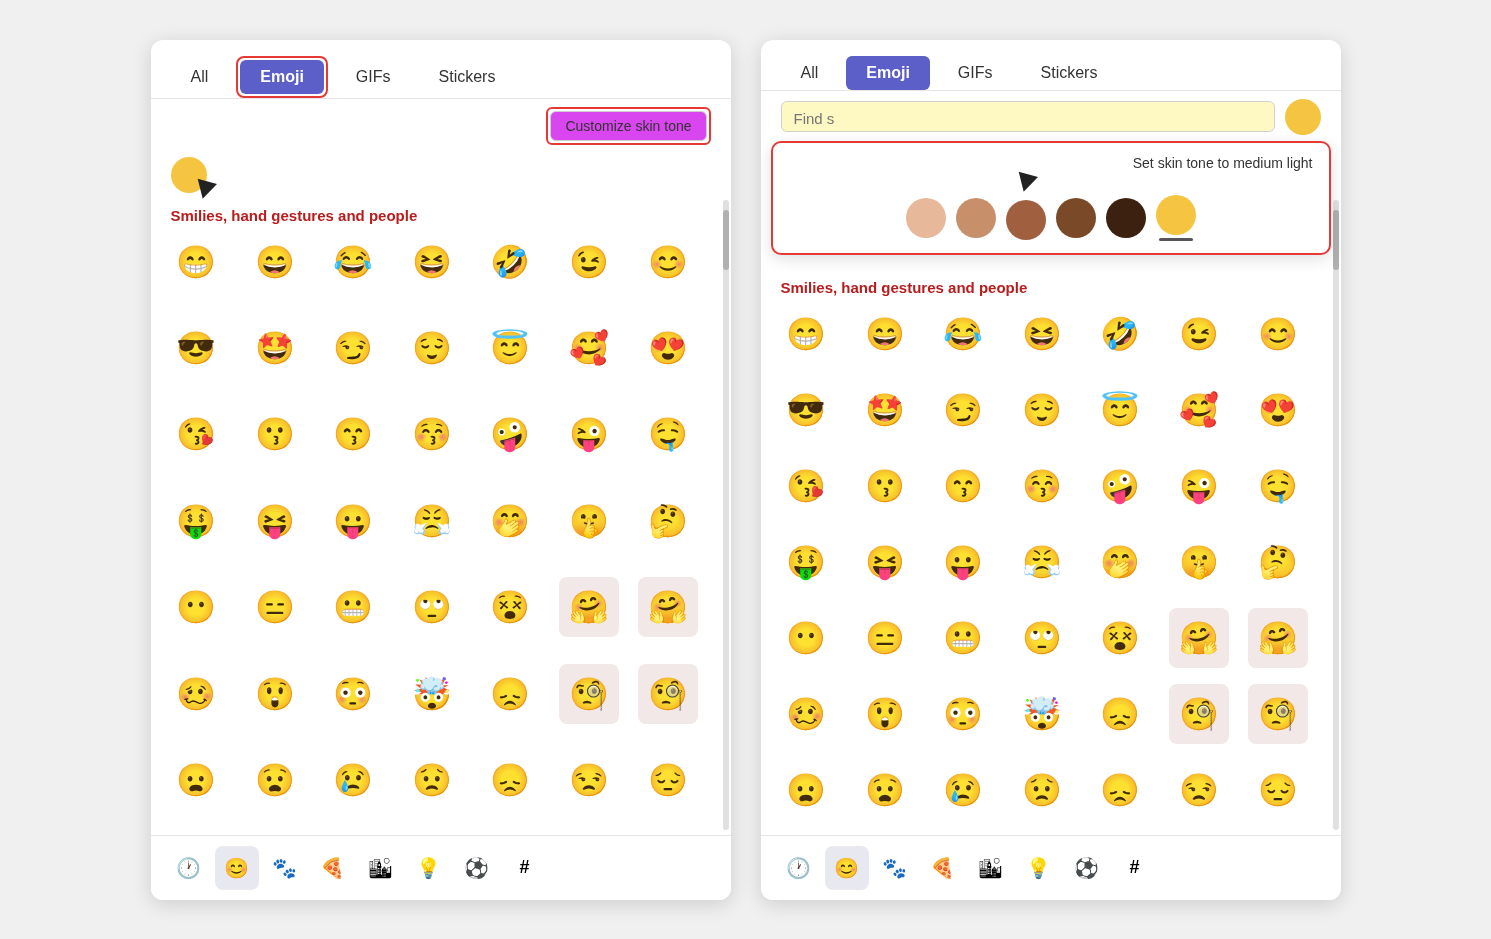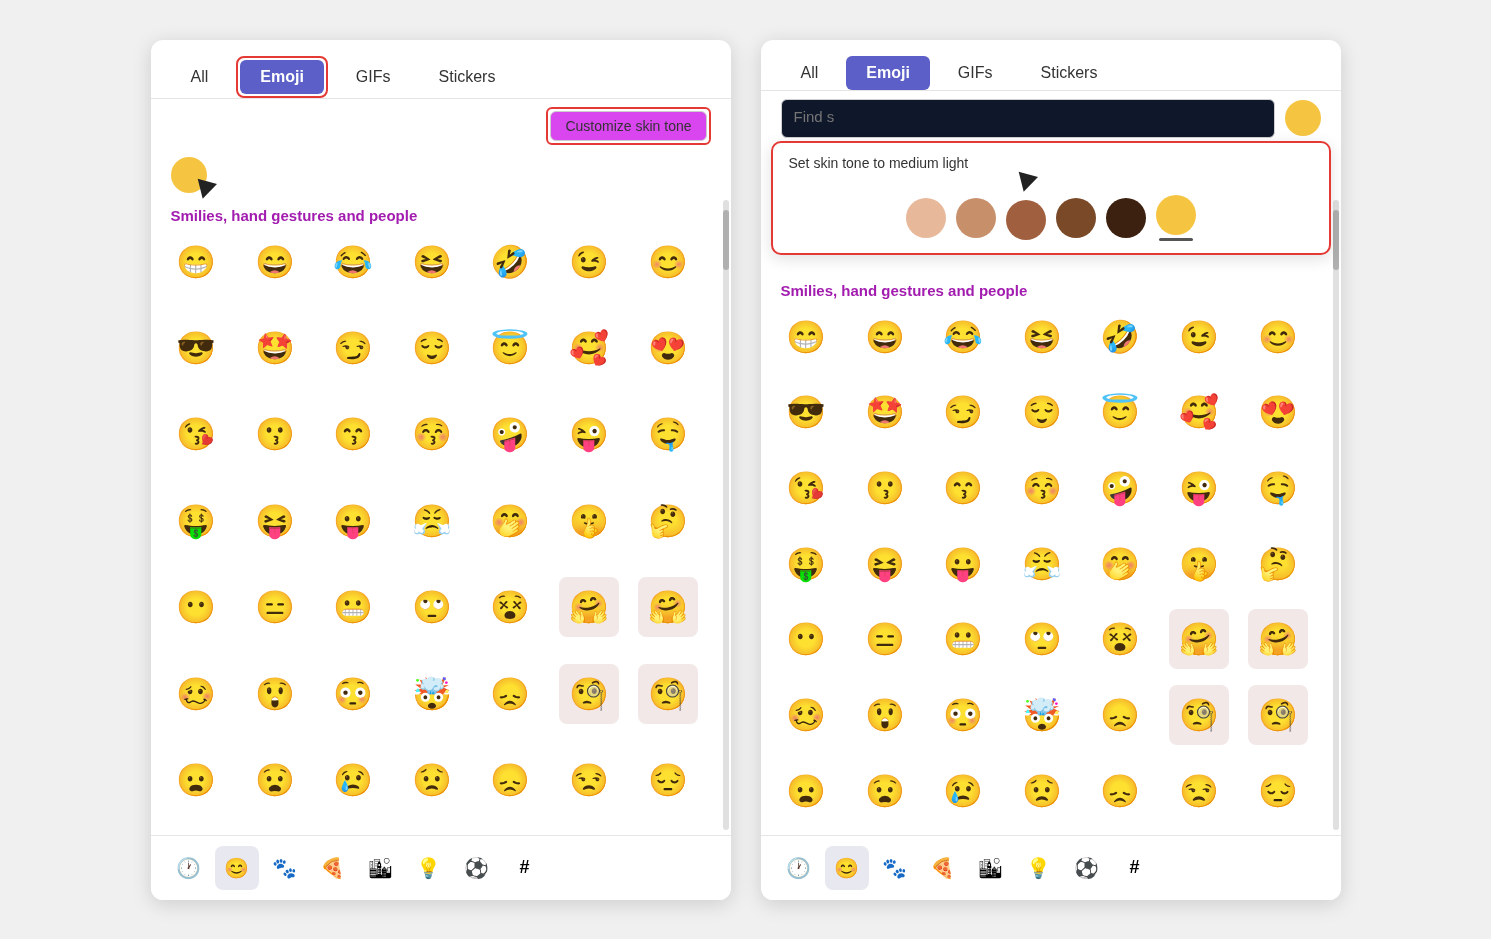--- a/index.html
+++ b/index.html
@@ -89,27 +89,27 @@
       gap: 10px;
     }
 
     .search-input-wrapper {
       flex: 1;
       position: relative;
     }
 
     .search-input {
       width: 100%;
-      padding: 8px 36px 12px 12px;
+      padding: 8px 36px 4px 12px;
       border: 1px solid #d0d0d0;
       border-radius: 6px;
       font-size: 15px;
       color: #888;
       outline: none;
-      background: #0f172a;
+      background: #fef9c3;
     }
 
     .search-icon-inner {
       position: absolute;
       right: 10px;
       top: 50%;
       transform: translateY(-50%);
       color: #666;
       font-size: 16px;
     }
@@ -131,21 +131,21 @@
       border-right: 10px solid transparent;
       border-top: 18px solid #222;
       display: inline-block;
       transform: rotate(15deg);
       margin-left: 4px;
     }
 
     .section-title {
       font-weight: 700;
       font-size: 15px;
-      color: #a21caf;
+      color: #b91c1c;
       padding: 6px 20px 8px 20px;
     }
 
     .emoji-grid {
       display: grid;
       grid-template-columns: repeat(7, 1fr);
       padding: 0 16px;
       gap: 2px;
       flex: 1;
       overflow-y: auto;
@@ -345,21 +345,21 @@
         <div class="search-input-wrapper">
           <input class="search-input" type="text" placeholder="Find s" style="">
         </div>
         <div style="position:relative;width:36px;height:36px;">
           <button class="skin-tone-circle"></button>
         </div>
       </div>
 
       <div style="position:absolute;top:50px;left:0;right:0;z-index:20;padding:0 10px;">
         <div style="border:2px solid #e53935;border-radius:10px;background:white;padding:12px 16px;box-shadow:0 4px 16px rgba(0,0,0,0.12);">
-          <div style="font-size:14px;color:#333;margin-bottom:24px;text-align:left;">Set skin tone to medium light</div>
+          <div style="font-size:14px;color:#333;margin-bottom:24px;text-align:right;">Set skin tone to medium light</div>
           <div style="display:flex;align-items:center;gap:10px;justify-content:center;">
             <button style="width:40px;height:40px;border-radius:50%;background:#e8b89a;border:2px solid transparent;cursor:pointer;"></button>
             <button style="width:40px;height:40px;border-radius:50%;background:#c8906a;border:2px solid transparent;cursor:pointer;"></button>
             <div style="display:flex;flex-direction:column;align-items:center;">
               <div style="position:relative;">
                 <div class="cursor-arrow-right" style="position:absolute;top:-22px;left:50%;transform:translateX(-50%) rotate(15deg);"></div>
               </div>
               <button style="width:40px;height:40px;border-radius:50%;background:#a06040;border:2px solid transparent;cursor:pointer;margin-top:4px;"></button>
             </div>
             <button style="width:40px;height:40px;border-radius:50%;background:#7a4a28;border:2px solid transparent;cursor:pointer;"></button>

